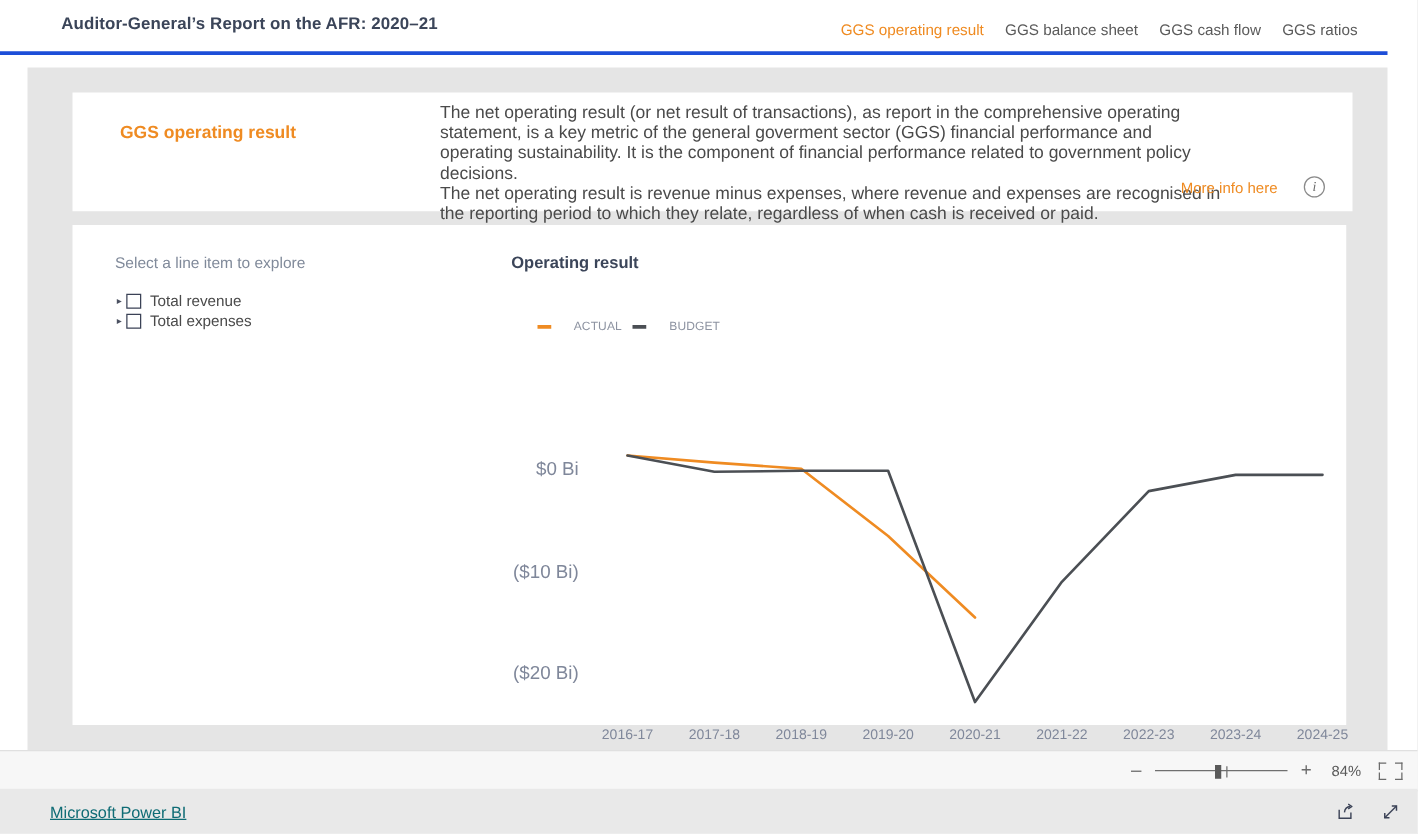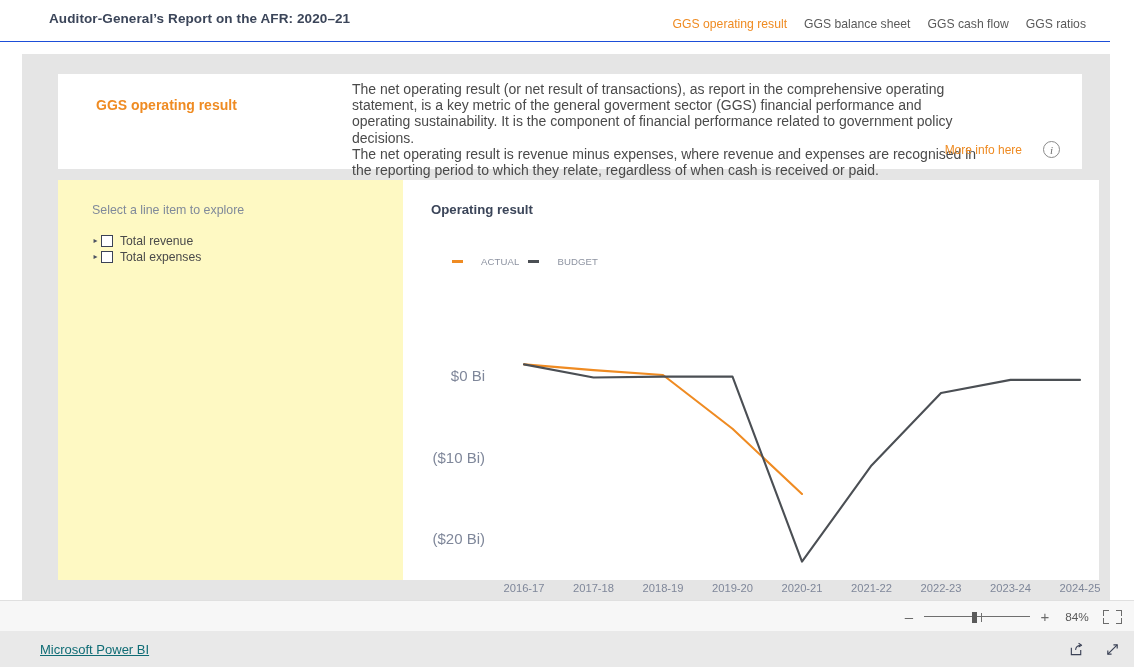--- a/index.html
+++ b/index.html
@@ -15,21 +15,21 @@
     position: relative;
   }
 
   
   .report-header {
     position: absolute;
     left: 0; top: 0;
     width: 1110px;
     height: 41px;
     background: #ffffff;
-    border-bottom: 1px solid #1d4ed8;
+    border-bottom: 3px solid #1d4ed8;
   }
   .report-title {
     position: absolute;
     left: 49px; top: 11px;
     font-size: 13.5px;
     font-weight: bold;
     color: #3b4559;
     letter-spacing: 0.1px;
     white-space: nowrap;
   }
@@ -113,21 +113,21 @@
     cursor: pointer;
     box-sizing: border-box;
   }
 
   
   .selector-card {
     position: absolute;
     left: 36px; top: 126px;
     width: 360px;
     height: 400px;
-    background: #fef9c3;
+    background: #ffffff;
   }
   .selector-title {
     position: absolute;
     left: 34px; top: 23px;
     font-size: 12.4px;
     color: #808a9a;
     white-space: nowrap;
   }
   .tree {
     position: absolute;
@@ -158,21 +158,21 @@
   }
   .tree-label {
     font-size: 12.2px;
     color: #4a4a4a;
     white-space: nowrap;
   }
 
   
   .chart-card {
     position: absolute;
-    left: 381px; top: 126px;
+    left: 359px; top: 126px;
     width: 696px;
     height: 400px;
     background: #ffffff;
   }
   .chart-title {
     position: absolute;
     left: 28px; top: 22px;
     font-size: 13.2px;
     font-weight: bold;
     color: #3b4559;

